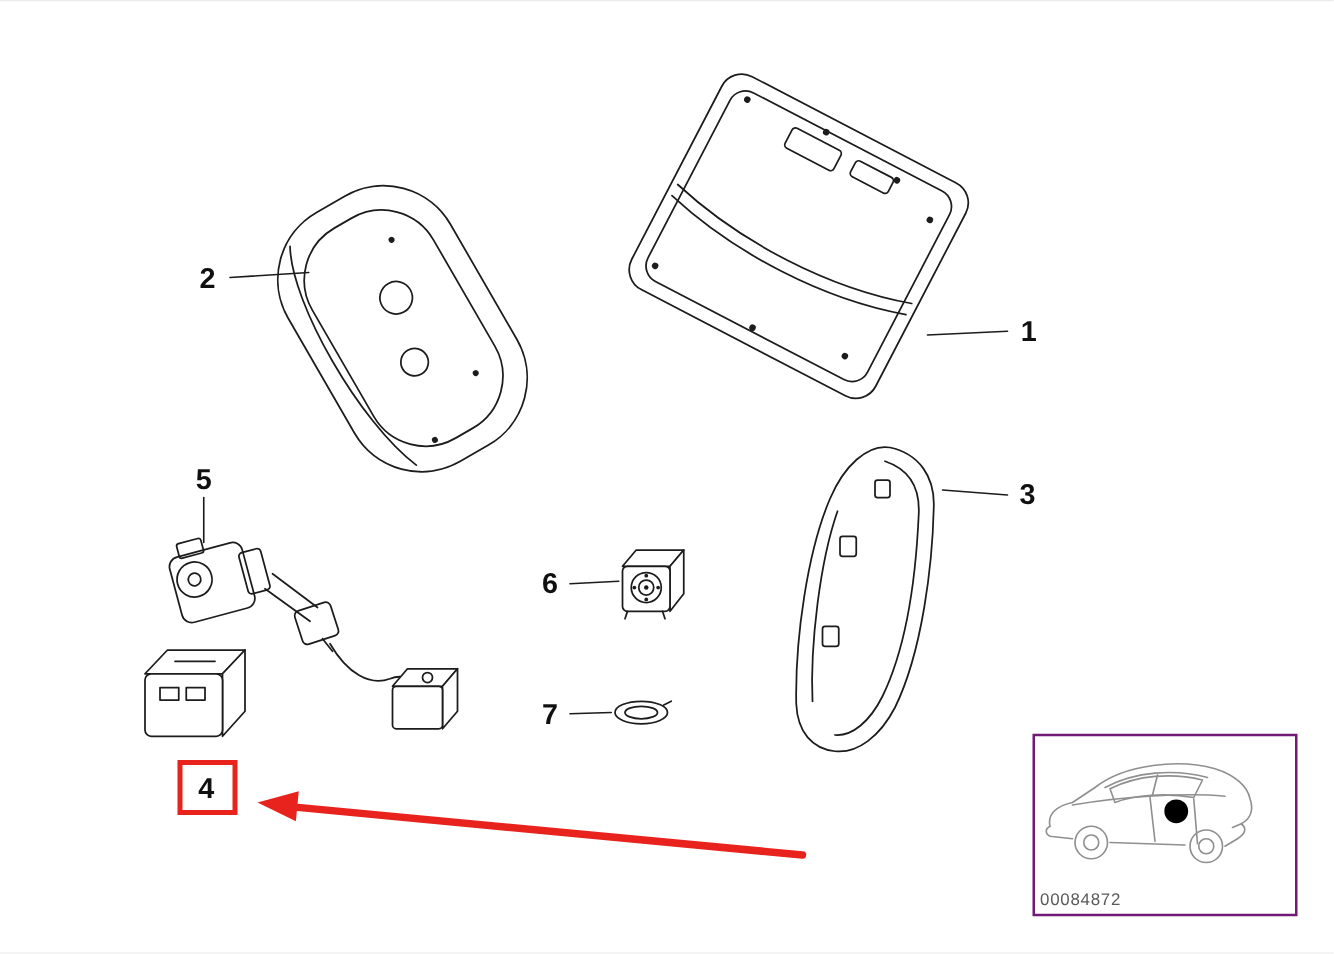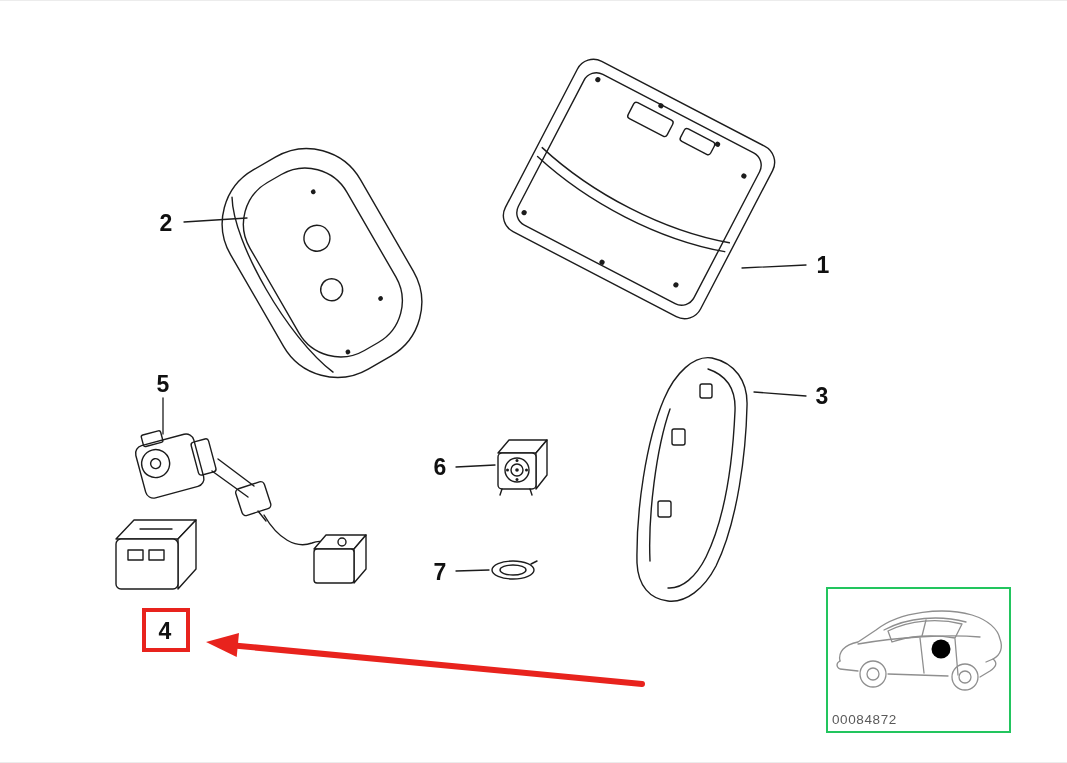--- a/index.html
+++ b/index.html
@@ -20,22 +20,22 @@
   .callout {
     position:absolute; transform:translate(-50%,-50%);
     font-family:"Liberation Sans", sans-serif; font-weight:700;
     font-size:23px; color:#101010; line-height:1; user-select:none;
   }
   .red-box {
     position:absolute; left:142px; top:607px; width:48px; height:44px;
     border:4px solid #e8231d; background:transparent;
   }
   .inset {
-    position:absolute; left:826px; top:586px; width:185px; height:146px;
-    border:2px solid #22c55e; background:#ffffff;
+    position:absolute; left:826px; top:586px; width:212px; height:146px;
+    border:2px solid #701a75; background:#ffffff;
   }
   .inset svg { position:absolute; left:0; top:0; }
   .inset svg path, .inset svg circle, .inset svg ellipse, .inset svg line {
     fill:none; stroke:#8f8f8f; stroke-width:1.3; stroke-linecap:round; stroke-linejoin:round;
   }
   .inset svg .dot-black { fill:#000000; stroke:none; }
   .part-number {
     position:absolute; left:4px; bottom:4px;
     font-size:13.5px; color:#5a5a5a; letter-spacing:0.6px;
   }

